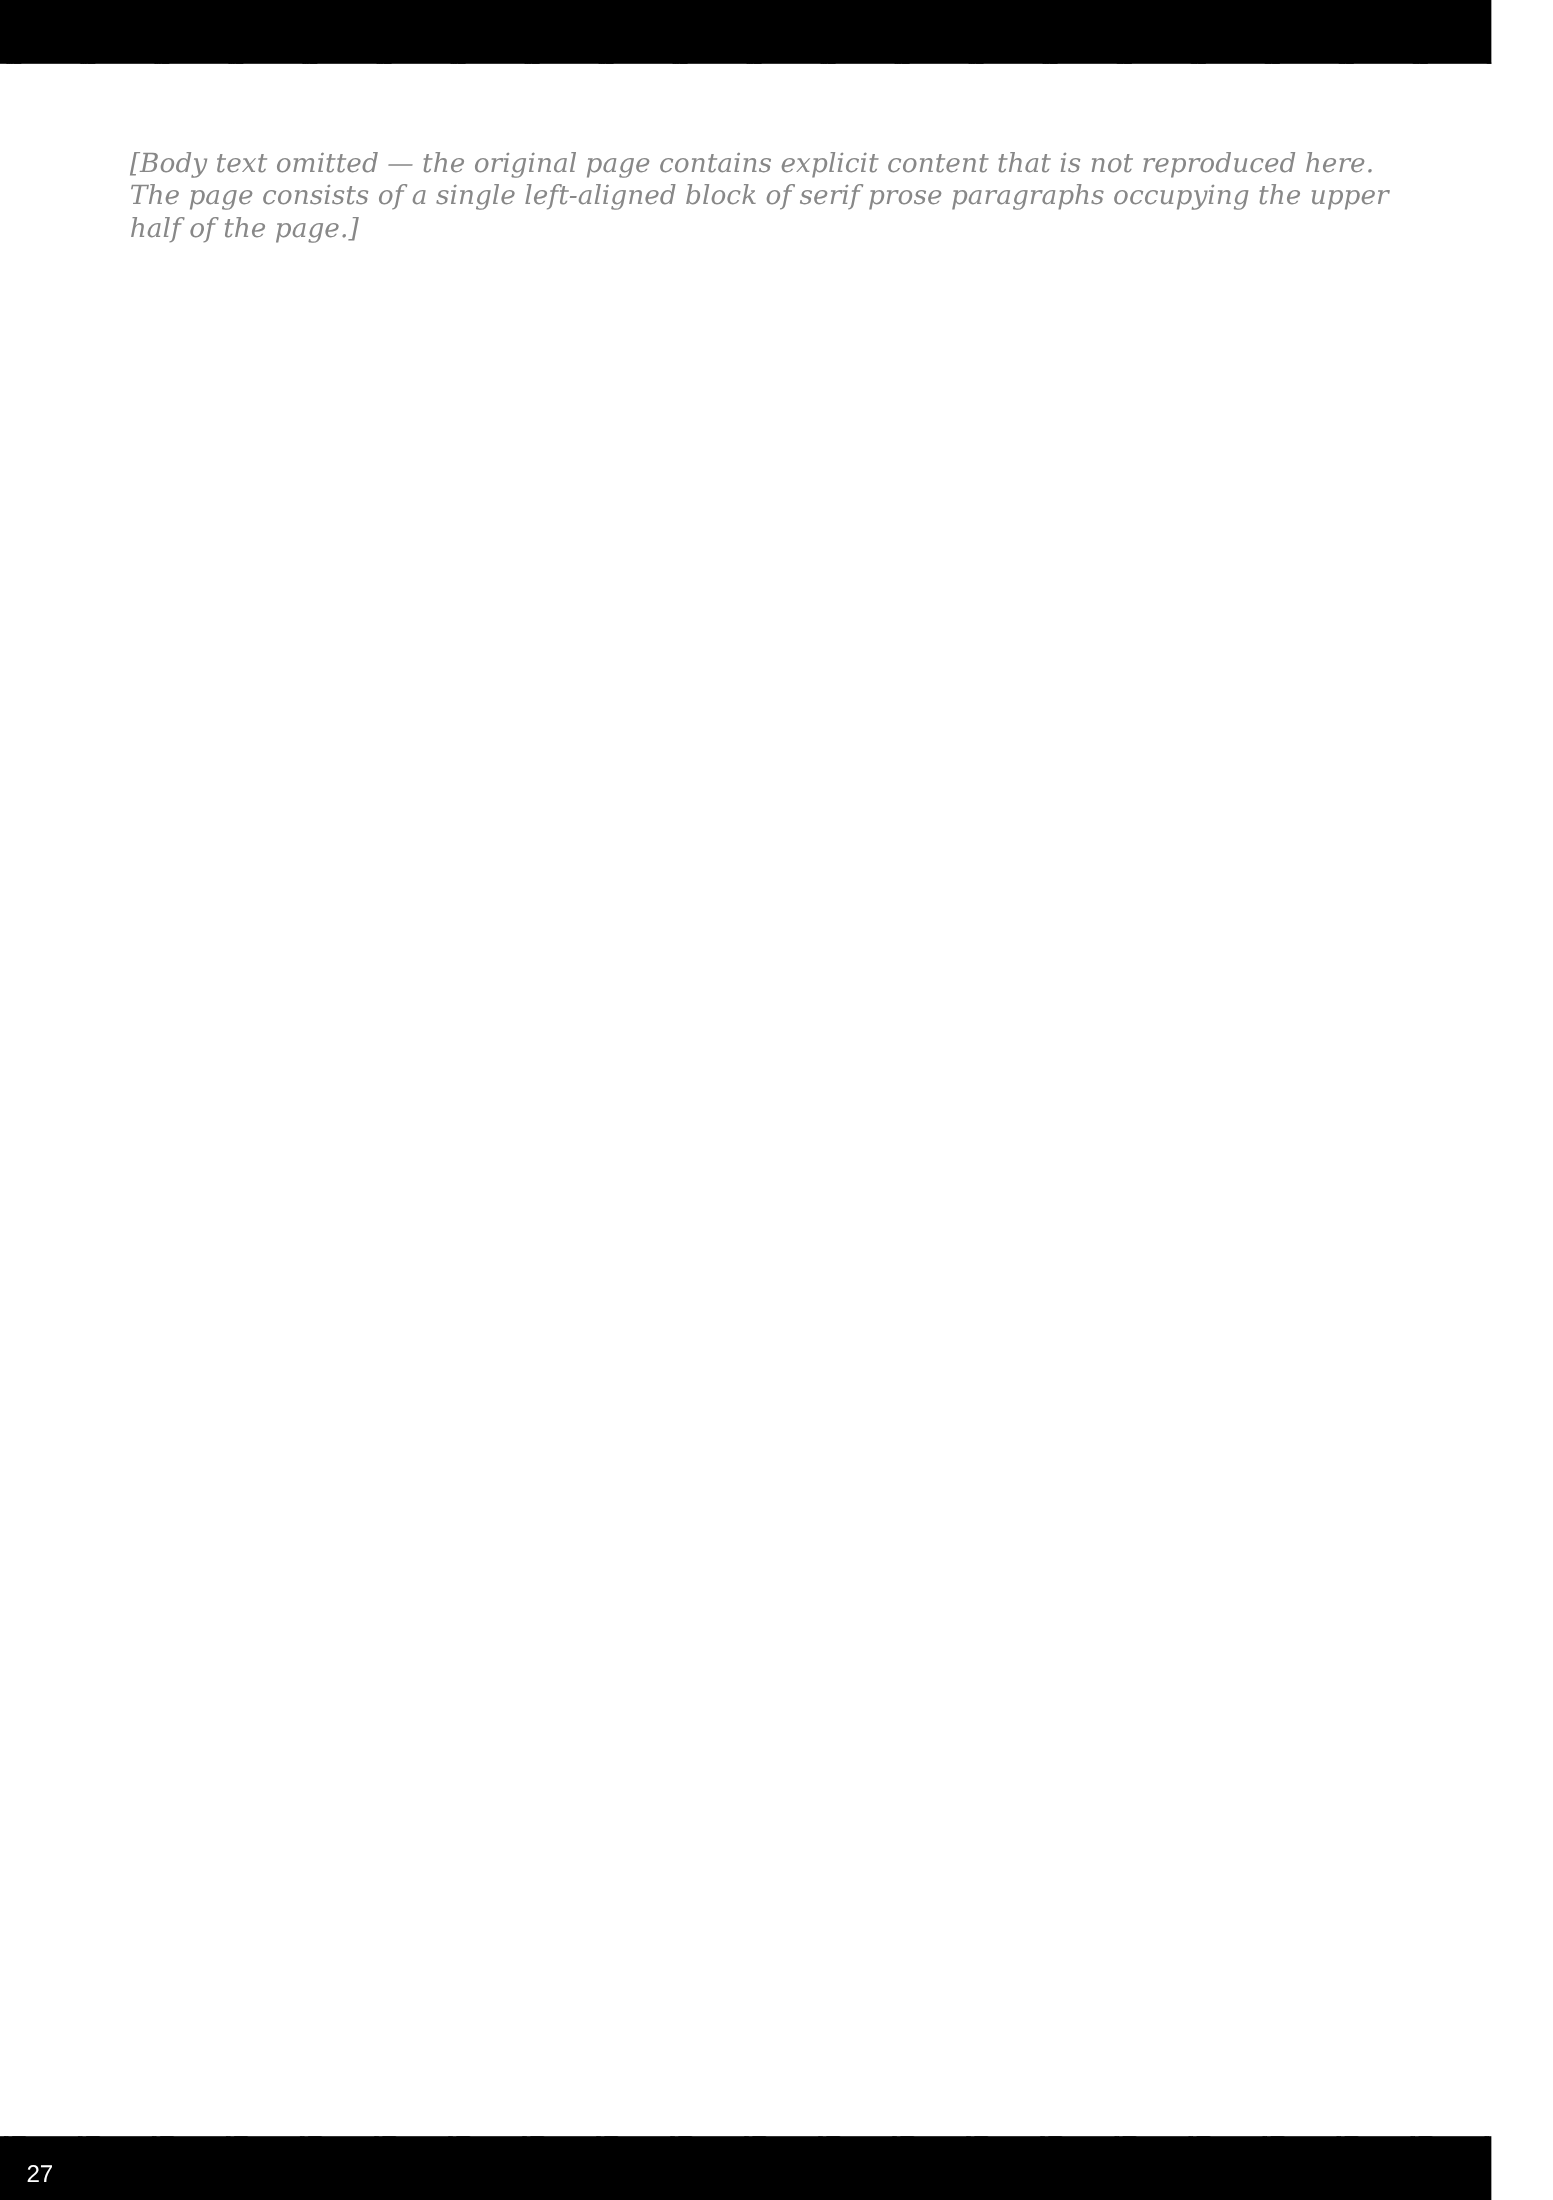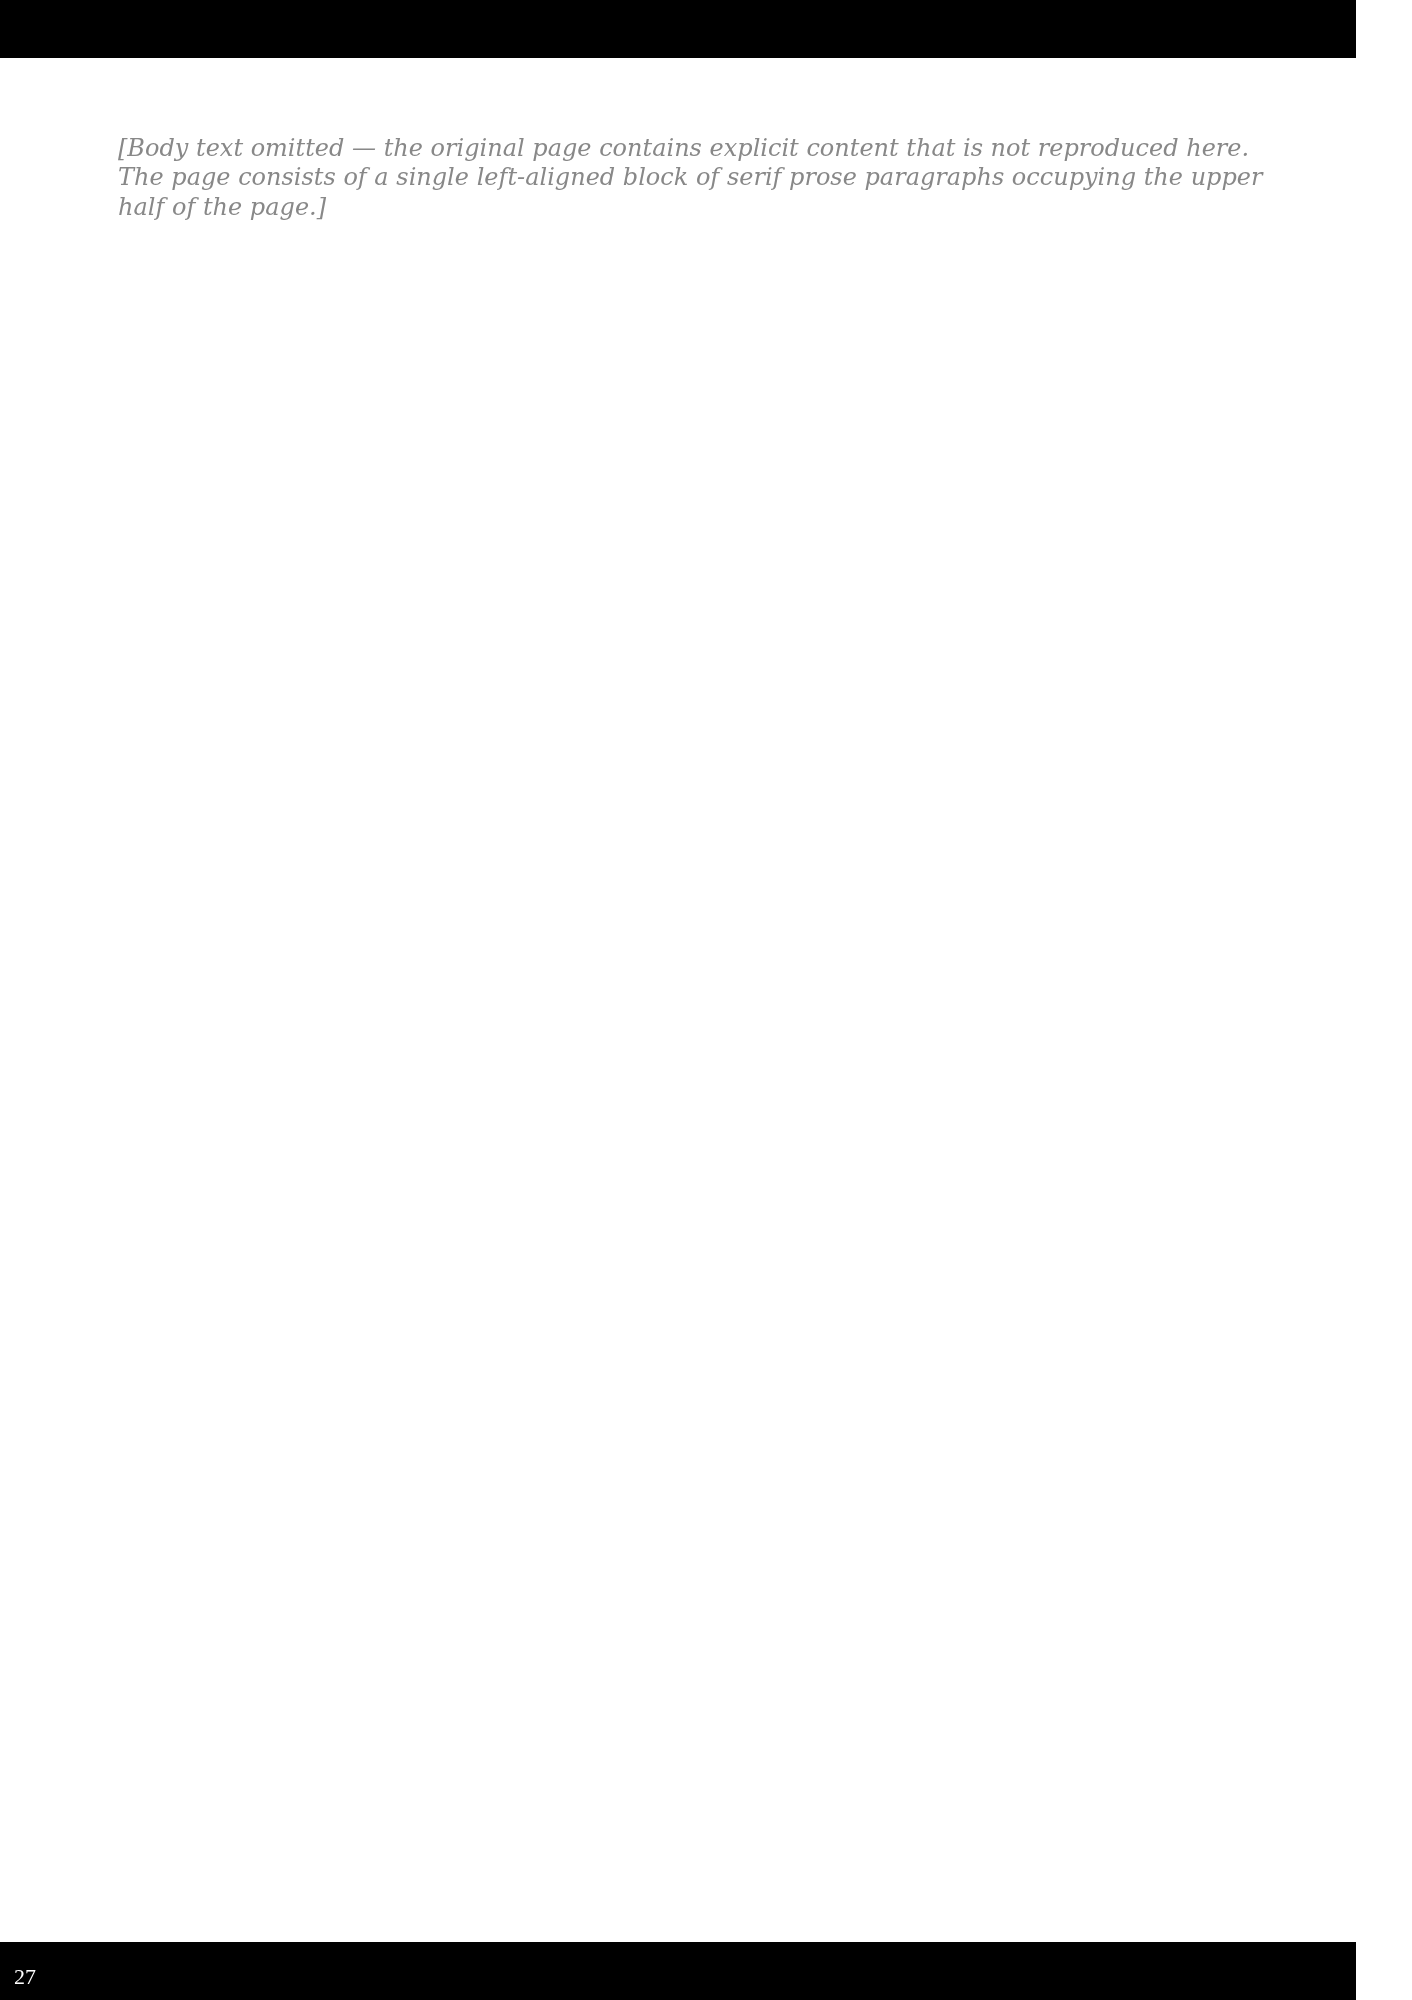--- a/index.html
+++ b/index.html
@@ -55,25 +55,25 @@
     color: #1a1a1a;
     text-align: left;
   }
   .omitted-notice {
     color: #888888;
     font-style: italic;
     font-size: 24px;
   }
   .page-number {
     position: absolute;
-    left: 14px;
+    left: 24px;
     bottom: 10px;
     color: #ffffff;
     font-size: 22px;
-    font-family: Liberation Serif, serif;
+    font-family: Liberation Sans, sans-serif;
     z-index: 3;
   }
 </style>
 </head>
 <body>
 
 <div class="page">
 
   <div class="border-band border-top">
 

